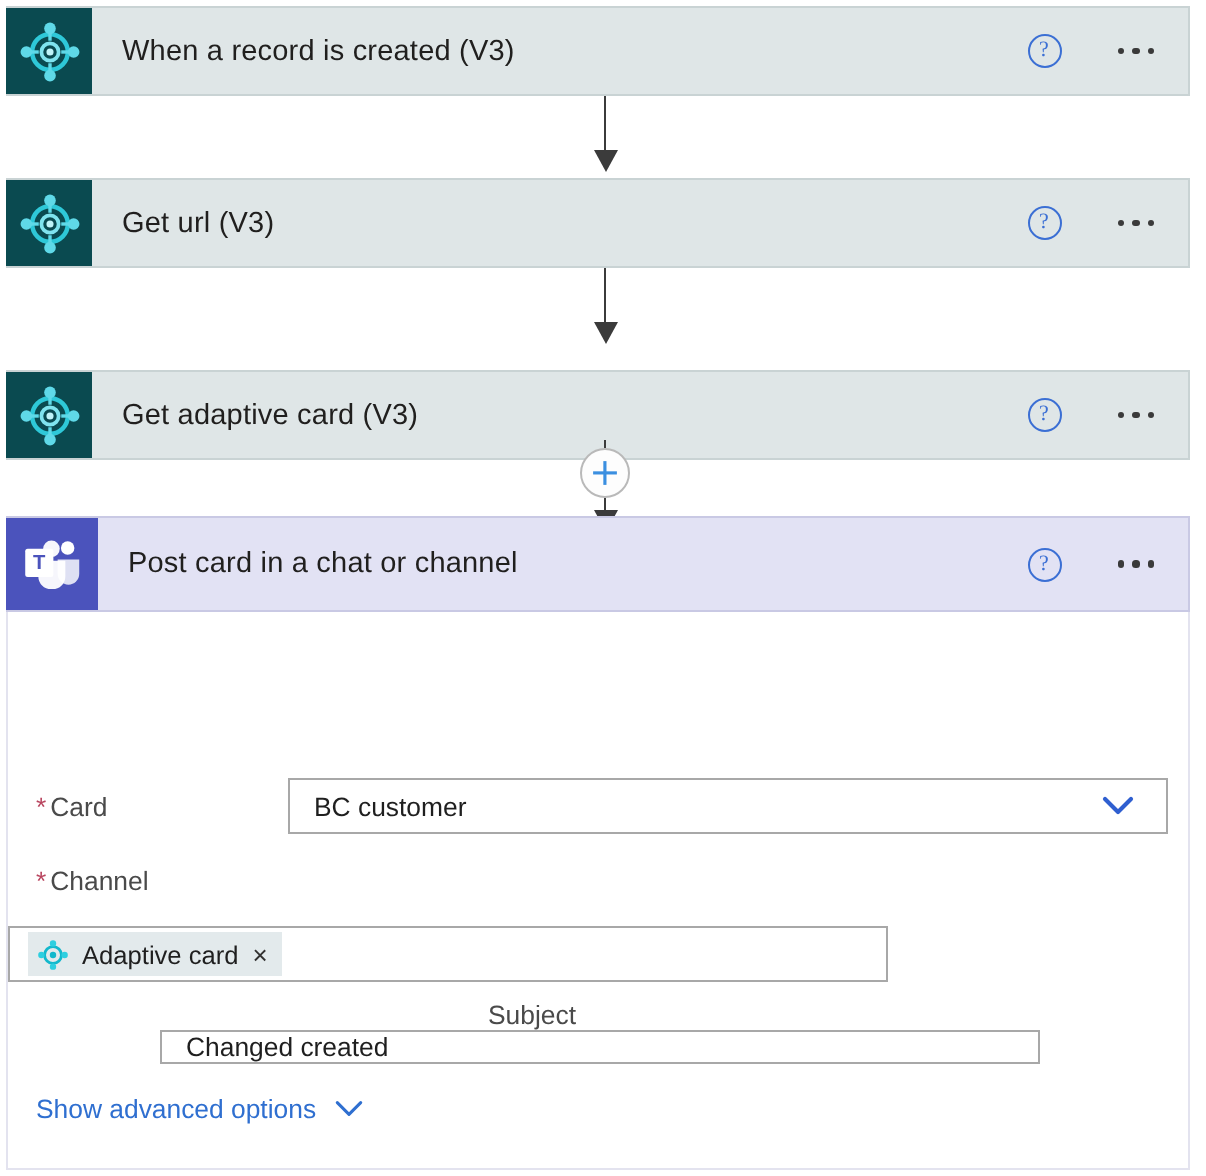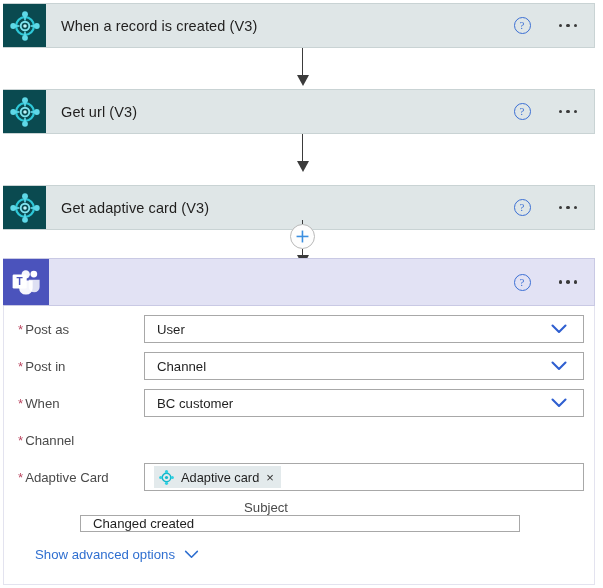--- a/index.html
+++ b/index.html
@@ -170,21 +170,20 @@
 
   
   .adv-link {
     position: absolute;
     left: 14px;
     top: 547px;
     display: flex; align-items: center; gap: 9px;
     color: #2f6fd0;
     font-size: 13.2px;
     cursor: pointer;
-    margin-left: 17px;
   }
   .adv-link svg { display: block; }
 </style>
 </head>
 <body>
 
 <div class="canvas">
 
   <div class="action-card" style="top:3px;">
     <div class="card-icon">
@@ -292,73 +291,51 @@
     <div class="card-icon teams-icon-box">
       <svg width="29" height="27" viewBox="0 0 30 28" aria-hidden="true">
         <circle cx="22.6" cy="5.2" r="3.5" fill="#ffffff"></circle>
         <path d="M17.4 11.2h11.2v7.4a5.6 5.6 0 0 1-5.6 5.6 5.6 5.6 0 0 1-5.6-5.6z" fill="#ffffff" opacity="0.82"></path>
         <circle cx="14.2" cy="5.6" r="4.3" fill="#ffffff" opacity="0.95"></circle>
         <path d="M7.4 11.8h14v8.1a6.6 6.6 0 0 1-6.6 6.6h-0.8a6.6 6.6 0 0 1-6.6-6.6z" fill="#ffffff" opacity="0.95"></path>
         <rect x="0.6" y="5.6" width="14.6" height="14.6" rx="1.3" fill="#ffffff"></rect>
         <text x="7.9" y="16.2" font-family="Liberation Sans, sans-serif" font-size="10.5" font-weight="bold" fill="#4b53bc" text-anchor="middle">T</text>
       </svg>
     </div>
+    <span class="card-title">Post card in a chat or channel</span>
     <span class="card-spacer"></span>
     <span class="help-icon">?</span>
     <span class="ellipsis-btn">
         <i></i>
         <i></i>
         <i></i>
       </span>
   </div>
 
   <div class="form-panel">
 
-    <div class="form-row" style="top:9px;">
-      <span class="field-label"><span class="req-star">*</span><span>Post as</span></span>
-      <div class="field-box">
-        <span class="field-value">User</span>
-        <span class="chevron">
-          <svg width="16" height="10" viewBox="0 0 16 10">
-              <polyline points="1.5,1.5 8,8 14.5,1.5" fill="none" stroke="#2f5fd0" stroke-width="2.1" stroke-linecap="round" stroke-linejoin="round"></polyline>
-            </svg>
-        </span>
-      </div>
-    </div>
-
-    <div class="form-row" style="top:46px;">
-      <span class="field-label"><span class="req-star">*</span><span>Post in</span></span>
-      <div class="field-box">
-        <span class="field-value">Channel</span>
-        <span class="chevron">
-          <svg width="16" height="10" viewBox="0 0 16 10">
-              <polyline points="1.5,1.5 8,8 14.5,1.5" fill="none" stroke="#2f5fd0" stroke-width="2.1" stroke-linecap="round" stroke-linejoin="round"></polyline>
-            </svg>
-        </span>
-      </div>
-    </div>
+
 
     <div class="form-row" style="top:83px;">
-      <span class="field-label"><span class="req-star">*</span><span>When</span></span>
+      <span class="field-label"><span class="req-star">*</span><span>Card</span></span>
       <div class="field-box">
         <span class="field-value">BC  customer</span>
         <span class="chevron">
           <svg width="16" height="10" viewBox="0 0 16 10">
               <polyline points="1.5,1.5 8,8 14.5,1.5" fill="none" stroke="#2f5fd0" stroke-width="2.1" stroke-linecap="round" stroke-linejoin="round"></polyline>
             </svg>
         </span>
       </div>
     </div>
 
     <div class="form-row" style="top:120px;gap:16px;">
       <span class="field-label"><span class="req-star">*</span><span>Channel</span></span>
     </div>
 
     <div class="form-row" style="top:157px;">
-      <span class="field-label"><span class="req-star">*</span><span>Adaptive Card</span></span>
       <div class="field-box">
         <span class="token-chip">
           <span class="chip-icon">
             <svg width="15" height="15" viewBox="0 0 32 32" aria-hidden="true">
               <circle cx="16" cy="16" r="9" fill="none" stroke="#12b8cc" stroke-width="3"></circle>
               <circle cx="16" cy="16" r="3.4" fill="#12b8cc"></circle>
               <circle cx="16" cy="3.6" r="3.4" fill="#2ecfe0"></circle>
               <circle cx="16" cy="28.4" r="3.4" fill="#2ecfe0"></circle>
               <circle cx="3.6" cy="16" r="3.4" fill="#2ecfe0"></circle>
               <circle cx="28.4" cy="16" r="3.4" fill="#2ecfe0"></circle>

